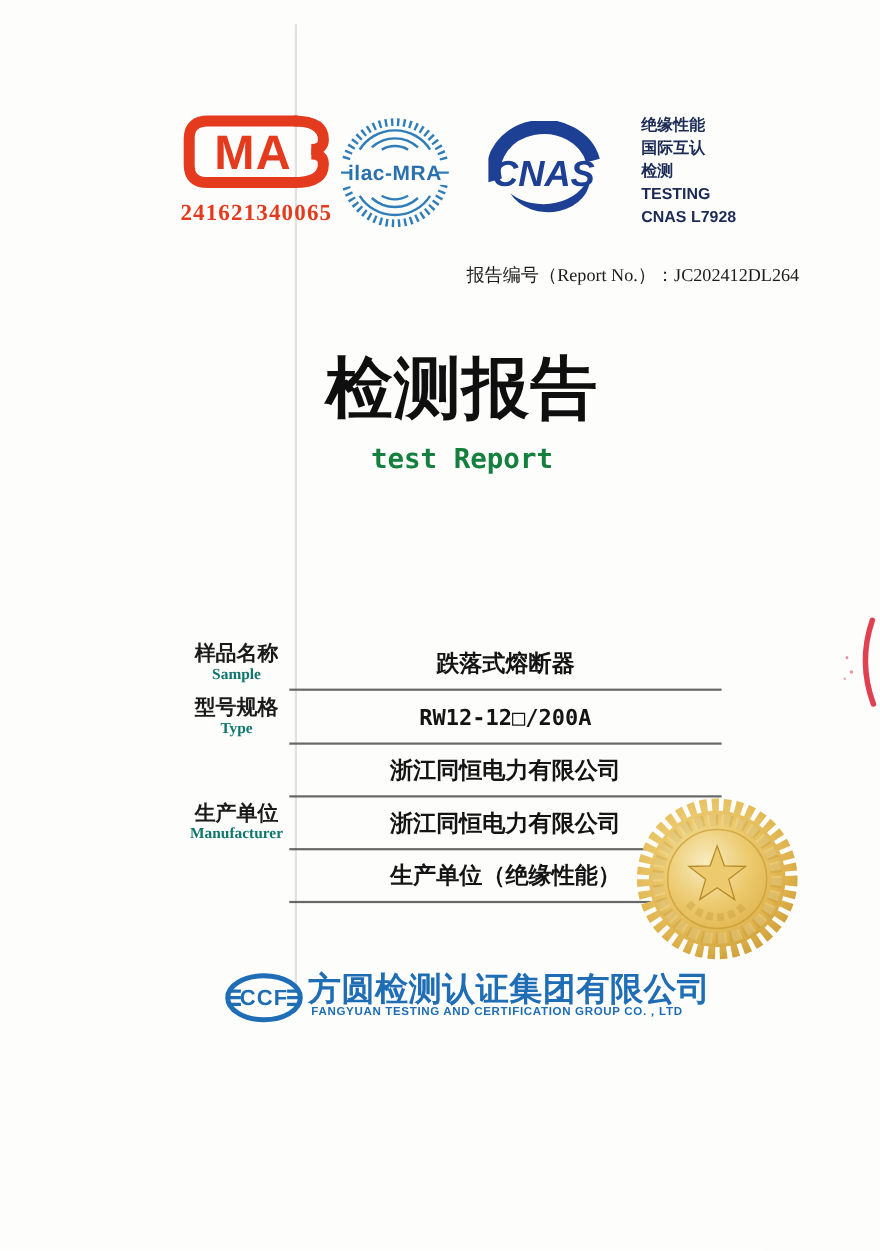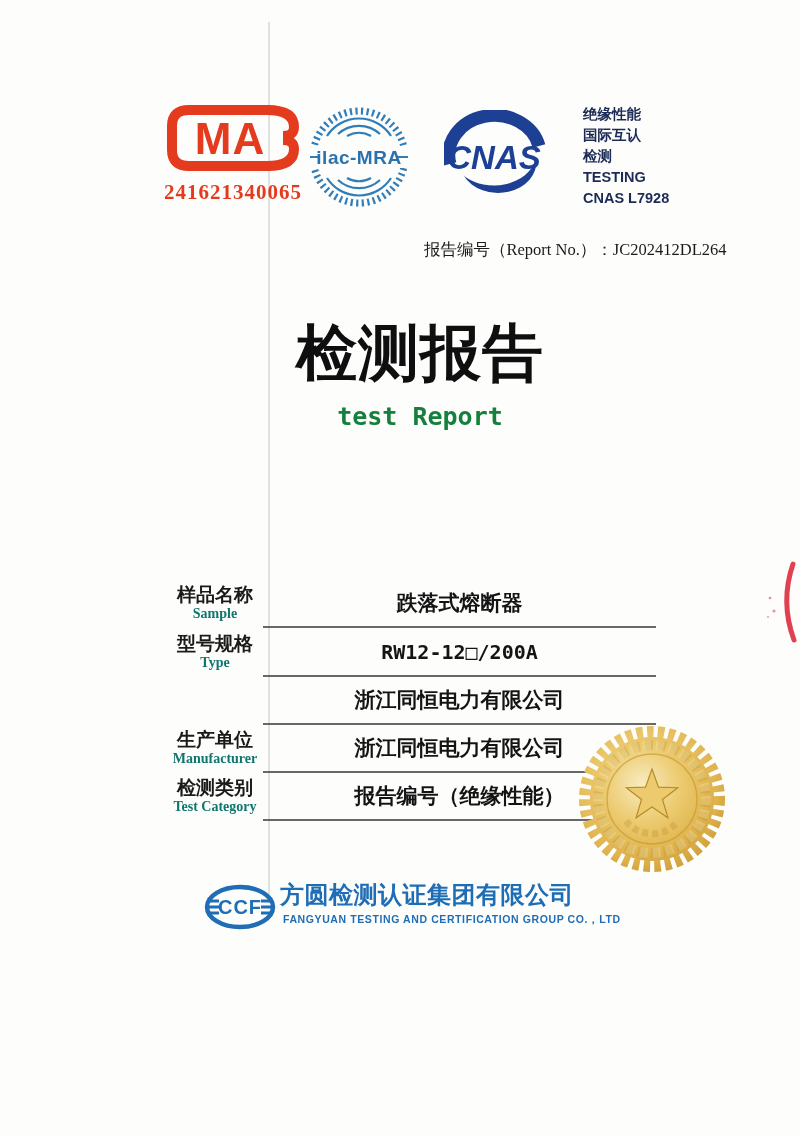--- a/index.html
+++ b/index.html
@@ -88,21 +88,21 @@
   }
 
   
   .seal-wrap { left: 577px; top: 724px; width: 150px; height: 150px; }
   .stamp-wrap { left: 756px; top: 556px; width: 44px; height: 92px; }
 
   
   .ccf-wrap { left: 204px; top: 884px; width: 72px; height: 46px; }
   .footer-zh {
     left: 280px; top: 879px; white-space: nowrap;
-    font-size: 24px; font-weight: 900; color: #1e6db5; letter-spacing: 0.5px;
+    font-size: 30px; font-weight: 900; color: #1e6db5; letter-spacing: 0.5px;
     font-family: "Liberation Sans", sans-serif;
   }
   .footer-en {
     left: 283px; top: 913px; white-space: nowrap;
     font-size: 10.5px; font-weight: bold; color: #1e6db5; letter-spacing: 0.6px;
     font-family: "Liberation Sans", sans-serif;
   }
 
   svg text { font-family: "Liberation Sans", sans-serif; }
 </style>
@@ -188,25 +188,21 @@
     <div class="trow" style="top:147px;">
       <div class="tlabel">
         <span class="zh">生产单位</span>
         <span class="en">Manufacturer</span>
       </div>
       <div class="tvalue">浙江同恒电力有限公司</div>
     </div>
     <div class="hline" style="top:195px;"></div>
 
     <div class="trow" style="top:195px;">
-      <div class="tlabel">
-        <span class="zh">检测类别</span>
-        <span class="en">Test Category</span>
-      </div>
-      <div class="tvalue">报告编号（绝缘性能）</div>
+      <div class="tvalue">生产单位（绝缘性能）</div>
     </div>
     <div class="hline" style="top:243px;"></div>
   </div>
 
   <div class="abs seal-wrap">
     <svg width="150" height="150" viewBox="0 0 150 150">
       <defs>
         <radialGradient id="goldg" cx="42%" cy="38%" r="70%">
           <stop offset="0%" stop-color="#f8ecc0"></stop>
           <stop offset="45%" stop-color="#ecca6e"></stop>

